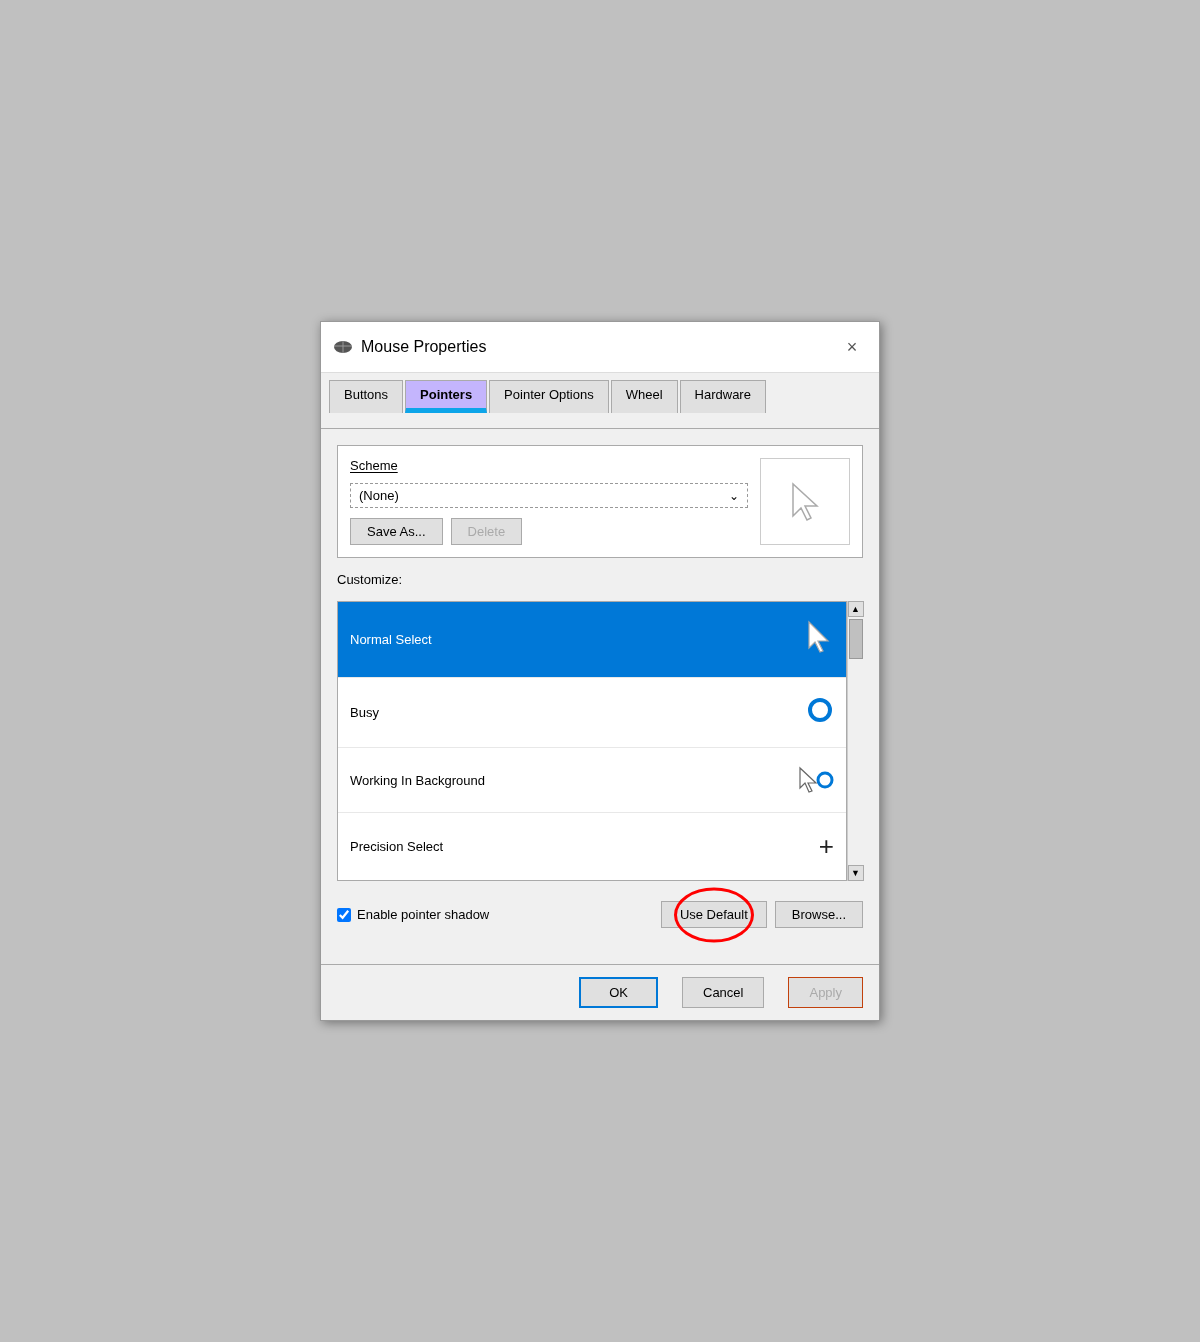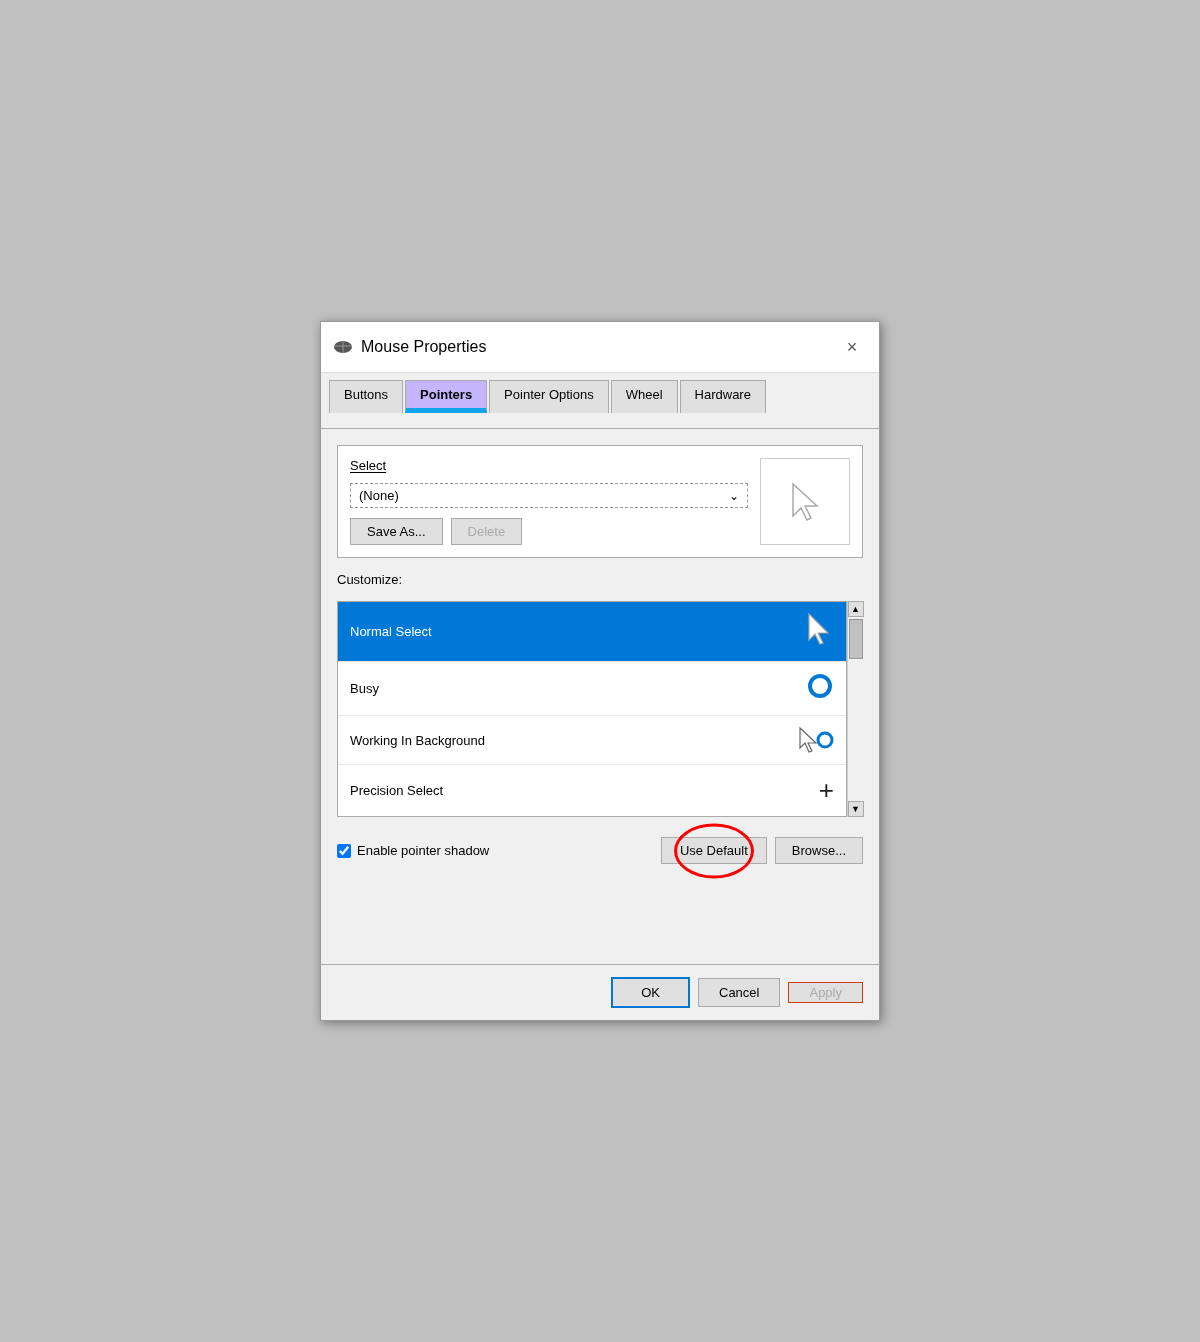--- a/index.html
+++ b/index.html
@@ -145,21 +145,21 @@
     }
     .cursor-list {
       border: 1px solid #aaa;
       background: #fff;
       overflow: hidden;
       position: relative;
     }
     .cursor-item {
       display: flex;
       align-items: center;
-      padding: 10px 12px;
+      padding: 18px 12px;
       border-bottom: 1px solid #e8e8e8;
       justify-content: space-between;
     }
     .cursor-item:last-child { border-bottom: none; }
     .cursor-item.selected {
       background: #0078d7;
       color: #fff;
     }
     .cursor-item-name { font-size: 13px; }
     .cursor-item-icon { font-size: 20px; }
@@ -233,25 +233,24 @@
       border: 3px solid red;
       border-radius: 50%;
       top: 50%;
       left: 50%;
       transform: translate(-50%, -50%);
       pointer-events: none;
     }
     .bottom-buttons {
       display: flex;
       justify-content: flex-end;
-      gap: 8px;
+      gap: 24px;
       padding: 12px 16px;
       border-top: 1px solid #aaa;
       background: #f0f0f0;
-      align-items: center;
     }
     .btn-ok {
       padding: 6px 28px;
       border: 2px solid #0078d7;
       background: #e0e0e0;
       cursor: pointer;
       font-size: 13px;
     }
     .btn-cancel {
       padding: 6px 20px;
@@ -298,21 +297,21 @@
     <div class="tab active">Pointers</div>
     <div class="tab">Pointer Options</div>
     <div class="tab">Wheel</div>
     <div class="tab">Hardware</div>
   </div>
 
   <div class="content">
 
     <div class="scheme-section">
       <div class="scheme-left">
-        <span class="scheme-label">Select</span>
+        <span class="scheme-label">Scheme</span>
         <div class="scheme-dropdown">
           <span class="scheme-dropdown-text">(None)</span>
           <span class="scheme-dropdown-arrow">⌄</span>
         </div>
         <div class="scheme-buttons">
           <button class="btn">Save As...</button>
           <button class="btn" disabled="">Delete</button>
         </div>
       </div>
       <div class="scheme-preview">

